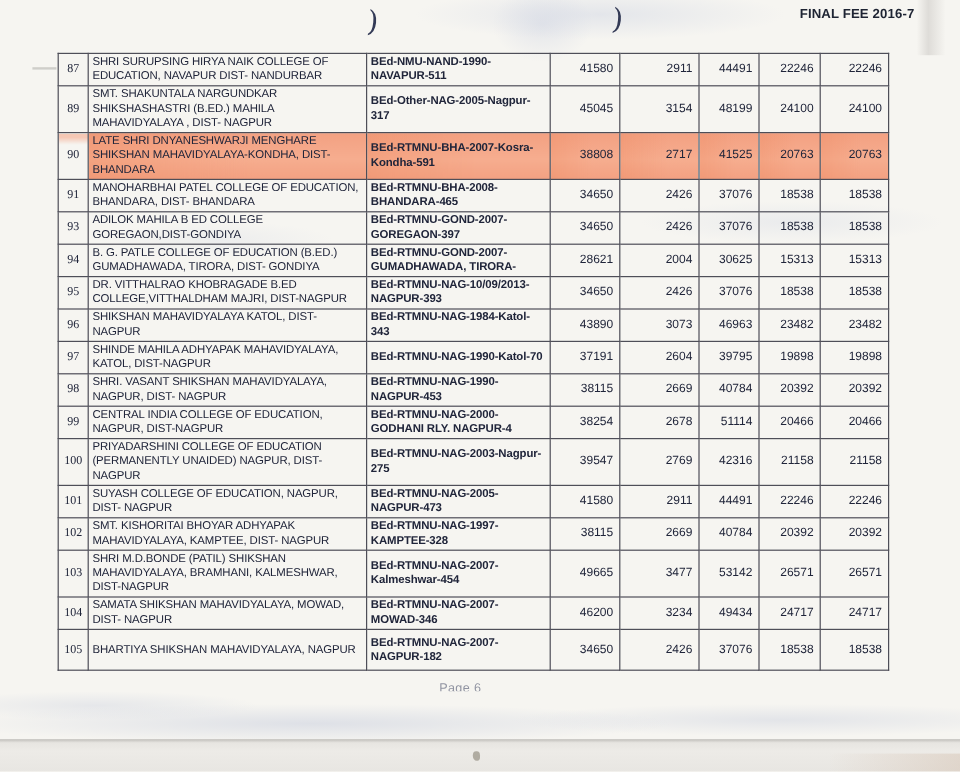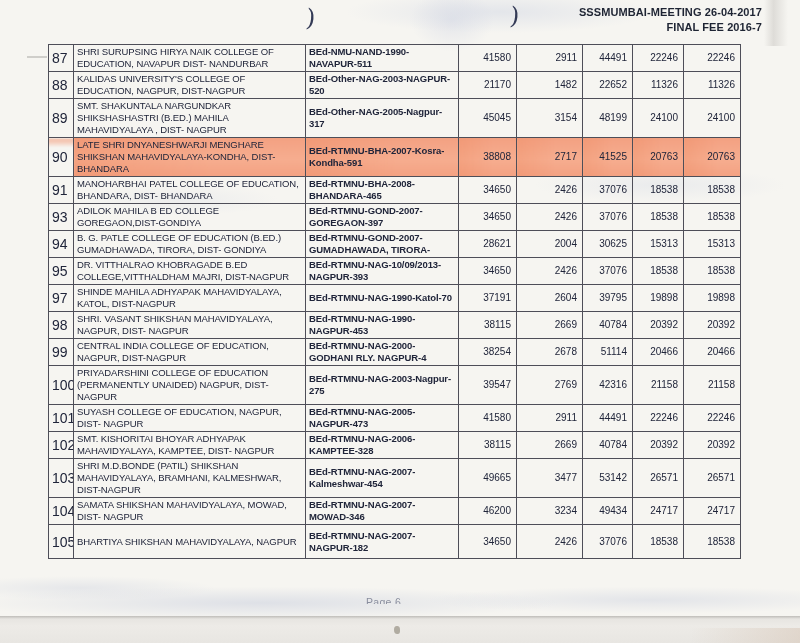--- a/index.html
+++ b/index.html
@@ -65,52 +65,51 @@
   .fee-table td {
     border:1px solid #4e4e58;
     vertical-align:middle;
     font-size:9.5px; line-height:12px;
     padding:1px 3px;
     color:#20253a;
     overflow:hidden;
   }
   .fee-table tr { height:20px; }
   .fee-table tr:nth-child(17) { height:34px; }
-  td.c-no   { text-align:left; font-size:14px; }
+  td.c-no   { text-align:center; font-size:10px;font-family:Liberation Serif, serif; }
   td.c-name { letter-spacing:-0.1px; }
   td.c-code { letter-spacing:-0.1px;font-weight:bold; }
   td.c-num  { text-align:right; font-size:10px; padding-right:5px; }
   tr.hl td:not(.c-no) {
     background:
       linear-gradient(90deg, rgba(236,130,85,.25), rgba(236,130,85,0) 60%),
       linear-gradient(180deg, var(--hl, #f3a182), #f6ad8f 55%, var(--hl, #f3a182));
   }
   tr.hl td.c-no {
     background:linear-gradient(180deg, rgba(243,161,130,.55) 0 3px, rgba(243,161,130,0) 9px);
   }
 
   .page-footer {
-    position:absolute; left:366px; top:596px;
+    position:absolute; left:366px; top:568px;
     height:8px; overflow:hidden;
     font-size:10.5px; line-height:13px;
     color:#3d4460; opacity:.55; letter-spacing:.3px;
   }
 </style>
 </head>
 <body>
 
 <div class="scan-texture"></div>
 <div class="top-right-strip"></div>
 <div class="left-margin-dash"></div>
 
 <span class="paren-mark paren-1">)</span>
 <span class="paren-mark paren-2">)</span>
 
 <div class="doc-header">
-  <div>SSSMUMBAI-MEETING 26-04-2017</div>
   <div>FINAL FEE 2016-7</div>
 </div>
 
 <table class="fee-table">
   <colgroup>
     <col style="width:25px">
       <col style="width:232px">
       <col style="width:153px">
     <col style="width:58px">
       <col style="width:66px">
@@ -123,30 +122,20 @@
     <td class="c-no">87</td>
     <td class="c-name">SHRI SURUPSING HIRYA NAIK COLLEGE OF EDUCATION, NAVAPUR DIST- NANDURBAR</td>
     <td class="c-code">BEd-NMU-NAND-1990-NAVAPUR-511</td>
     <td class="c-num">41580</td>
     <td class="c-num">2911</td>
     <td class="c-num">44491</td>
     <td class="c-num">22246</td>
     <td class="c-num">22246</td>
   </tr>
       <tr>
-    <td class="c-no">88</td>
-    <td class="c-name">KALIDAS UNIVERSITY'S COLLEGE OF EDUCATION, NAGPUR, DIST-NAGPUR</td>
-    <td class="c-code">BEd-Other-NAG-2003-NAGPUR-520</td>
-    <td class="c-num">21170</td>
-    <td class="c-num">1482</td>
-    <td class="c-num">22652</td>
-    <td class="c-num">11326</td>
-    <td class="c-num">11326</td>
-  </tr>
-      <tr>
     <td class="c-no">89</td>
     <td class="c-name">SMT. SHAKUNTALA NARGUNDKAR SHIKSHASHASTRI (B.ED.) MAHILA MAHAVIDYALAYA , DIST- NAGPUR</td>
     <td class="c-code">BEd-Other-NAG-2005-Nagpur-317</td>
     <td class="c-num">45045</td>
     <td class="c-num">3154</td>
     <td class="c-num">48199</td>
     <td class="c-num">24100</td>
     <td class="c-num">24100</td>
   </tr>
       <tr class="hl">
@@ -193,20 +182,30 @@
     <td class="c-no">95</td>
     <td class="c-name">DR. VITTHALRAO KHOBRAGADE B.ED COLLEGE,VITTHALDHAM MAJRI, DIST-NAGPUR</td>
     <td class="c-code">BEd-RTMNU-NAG-10/09/2013-NAGPUR-393</td>
     <td class="c-num">34650</td>
     <td class="c-num">2426</td>
     <td class="c-num">37076</td>
     <td class="c-num">18538</td>
     <td class="c-num">18538</td>
   </tr>
       <tr>
+    <td class="c-no">96</td>
+    <td class="c-name">SHIKSHAN MAHAVIDYALAYA KATOL, DIST- NAGPUR</td>
+    <td class="c-code">BEd-RTMNU-NAG-1984-Katol-343</td>
+    <td class="c-num">43890</td>
+    <td class="c-num">3073</td>
+    <td class="c-num">46963</td>
+    <td class="c-num">23482</td>
+    <td class="c-num">23482</td>
+  </tr>
+      <tr>
     <td class="c-no">97</td>
     <td class="c-name">SHINDE MAHILA ADHYAPAK MAHAVIDYALAYA, KATOL, DIST-NAGPUR</td>
     <td class="c-code">BEd-RTMNU-NAG-1990-Katol-70</td>
     <td class="c-num">37191</td>
     <td class="c-num">2604</td>
     <td class="c-num">39795</td>
     <td class="c-num">19898</td>
     <td class="c-num">19898</td>
   </tr>
       <tr>
@@ -245,21 +244,21 @@
     <td class="c-code">BEd-RTMNU-NAG-2005-NAGPUR-473</td>
     <td class="c-num">41580</td>
     <td class="c-num">2911</td>
     <td class="c-num">44491</td>
     <td class="c-num">22246</td>
     <td class="c-num">22246</td>
   </tr>
       <tr>
     <td class="c-no">102</td>
     <td class="c-name">SMT. KISHORITAI BHOYAR ADHYAPAK MAHAVIDYALAYA, KAMPTEE, DIST- NAGPUR</td>
-    <td class="c-code">BEd-RTMNU-NAG-2006-KAMPTEE-328</td>
+    <td class="c-code">BEd-RTMNU-NAG-1997-KAMPTEE-328</td>
     <td class="c-num">38115</td>
     <td class="c-num">2669</td>
     <td class="c-num">40784</td>
     <td class="c-num">20392</td>
     <td class="c-num">20392</td>
   </tr>
       <tr>
     <td class="c-no">103</td>
     <td class="c-name">SHRI M.D.BONDE (PATIL) SHIKSHAN MAHAVIDYALAYA, BRAMHANI, KALMESHWAR, DIST-NAGPUR</td>
     <td class="c-code">BEd-RTMNU-NAG-2007-Kalmeshwar-454</td>

